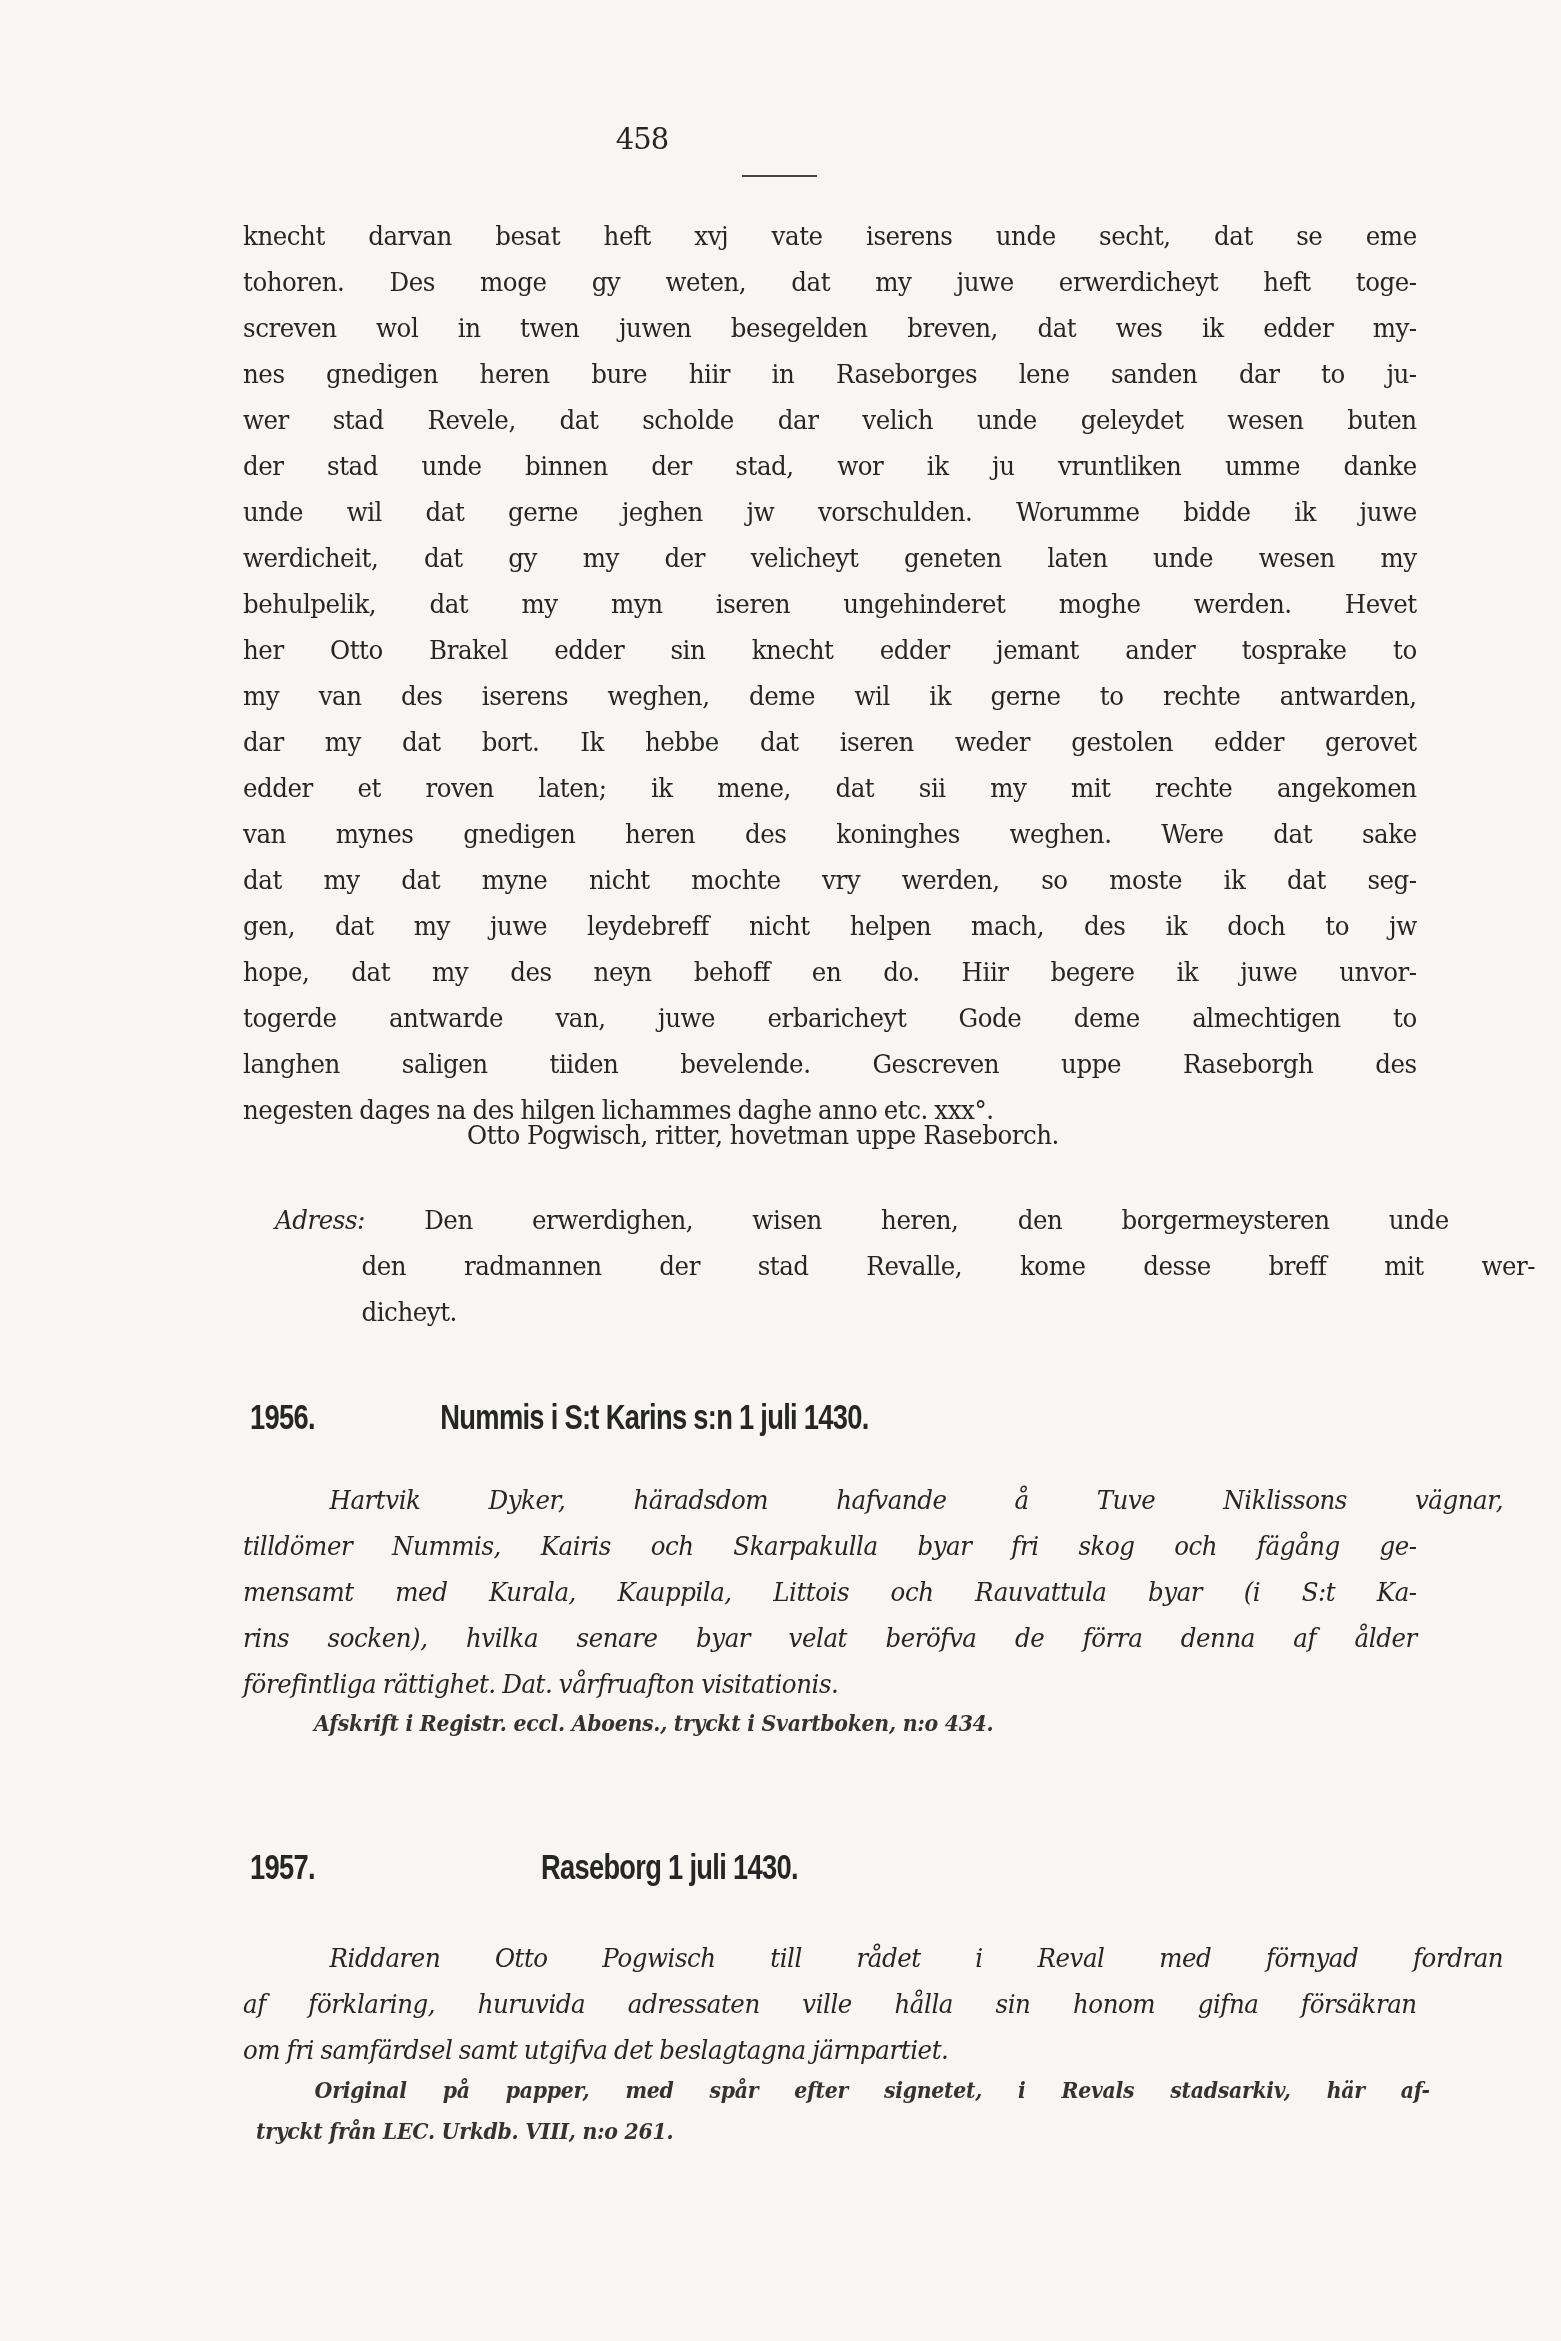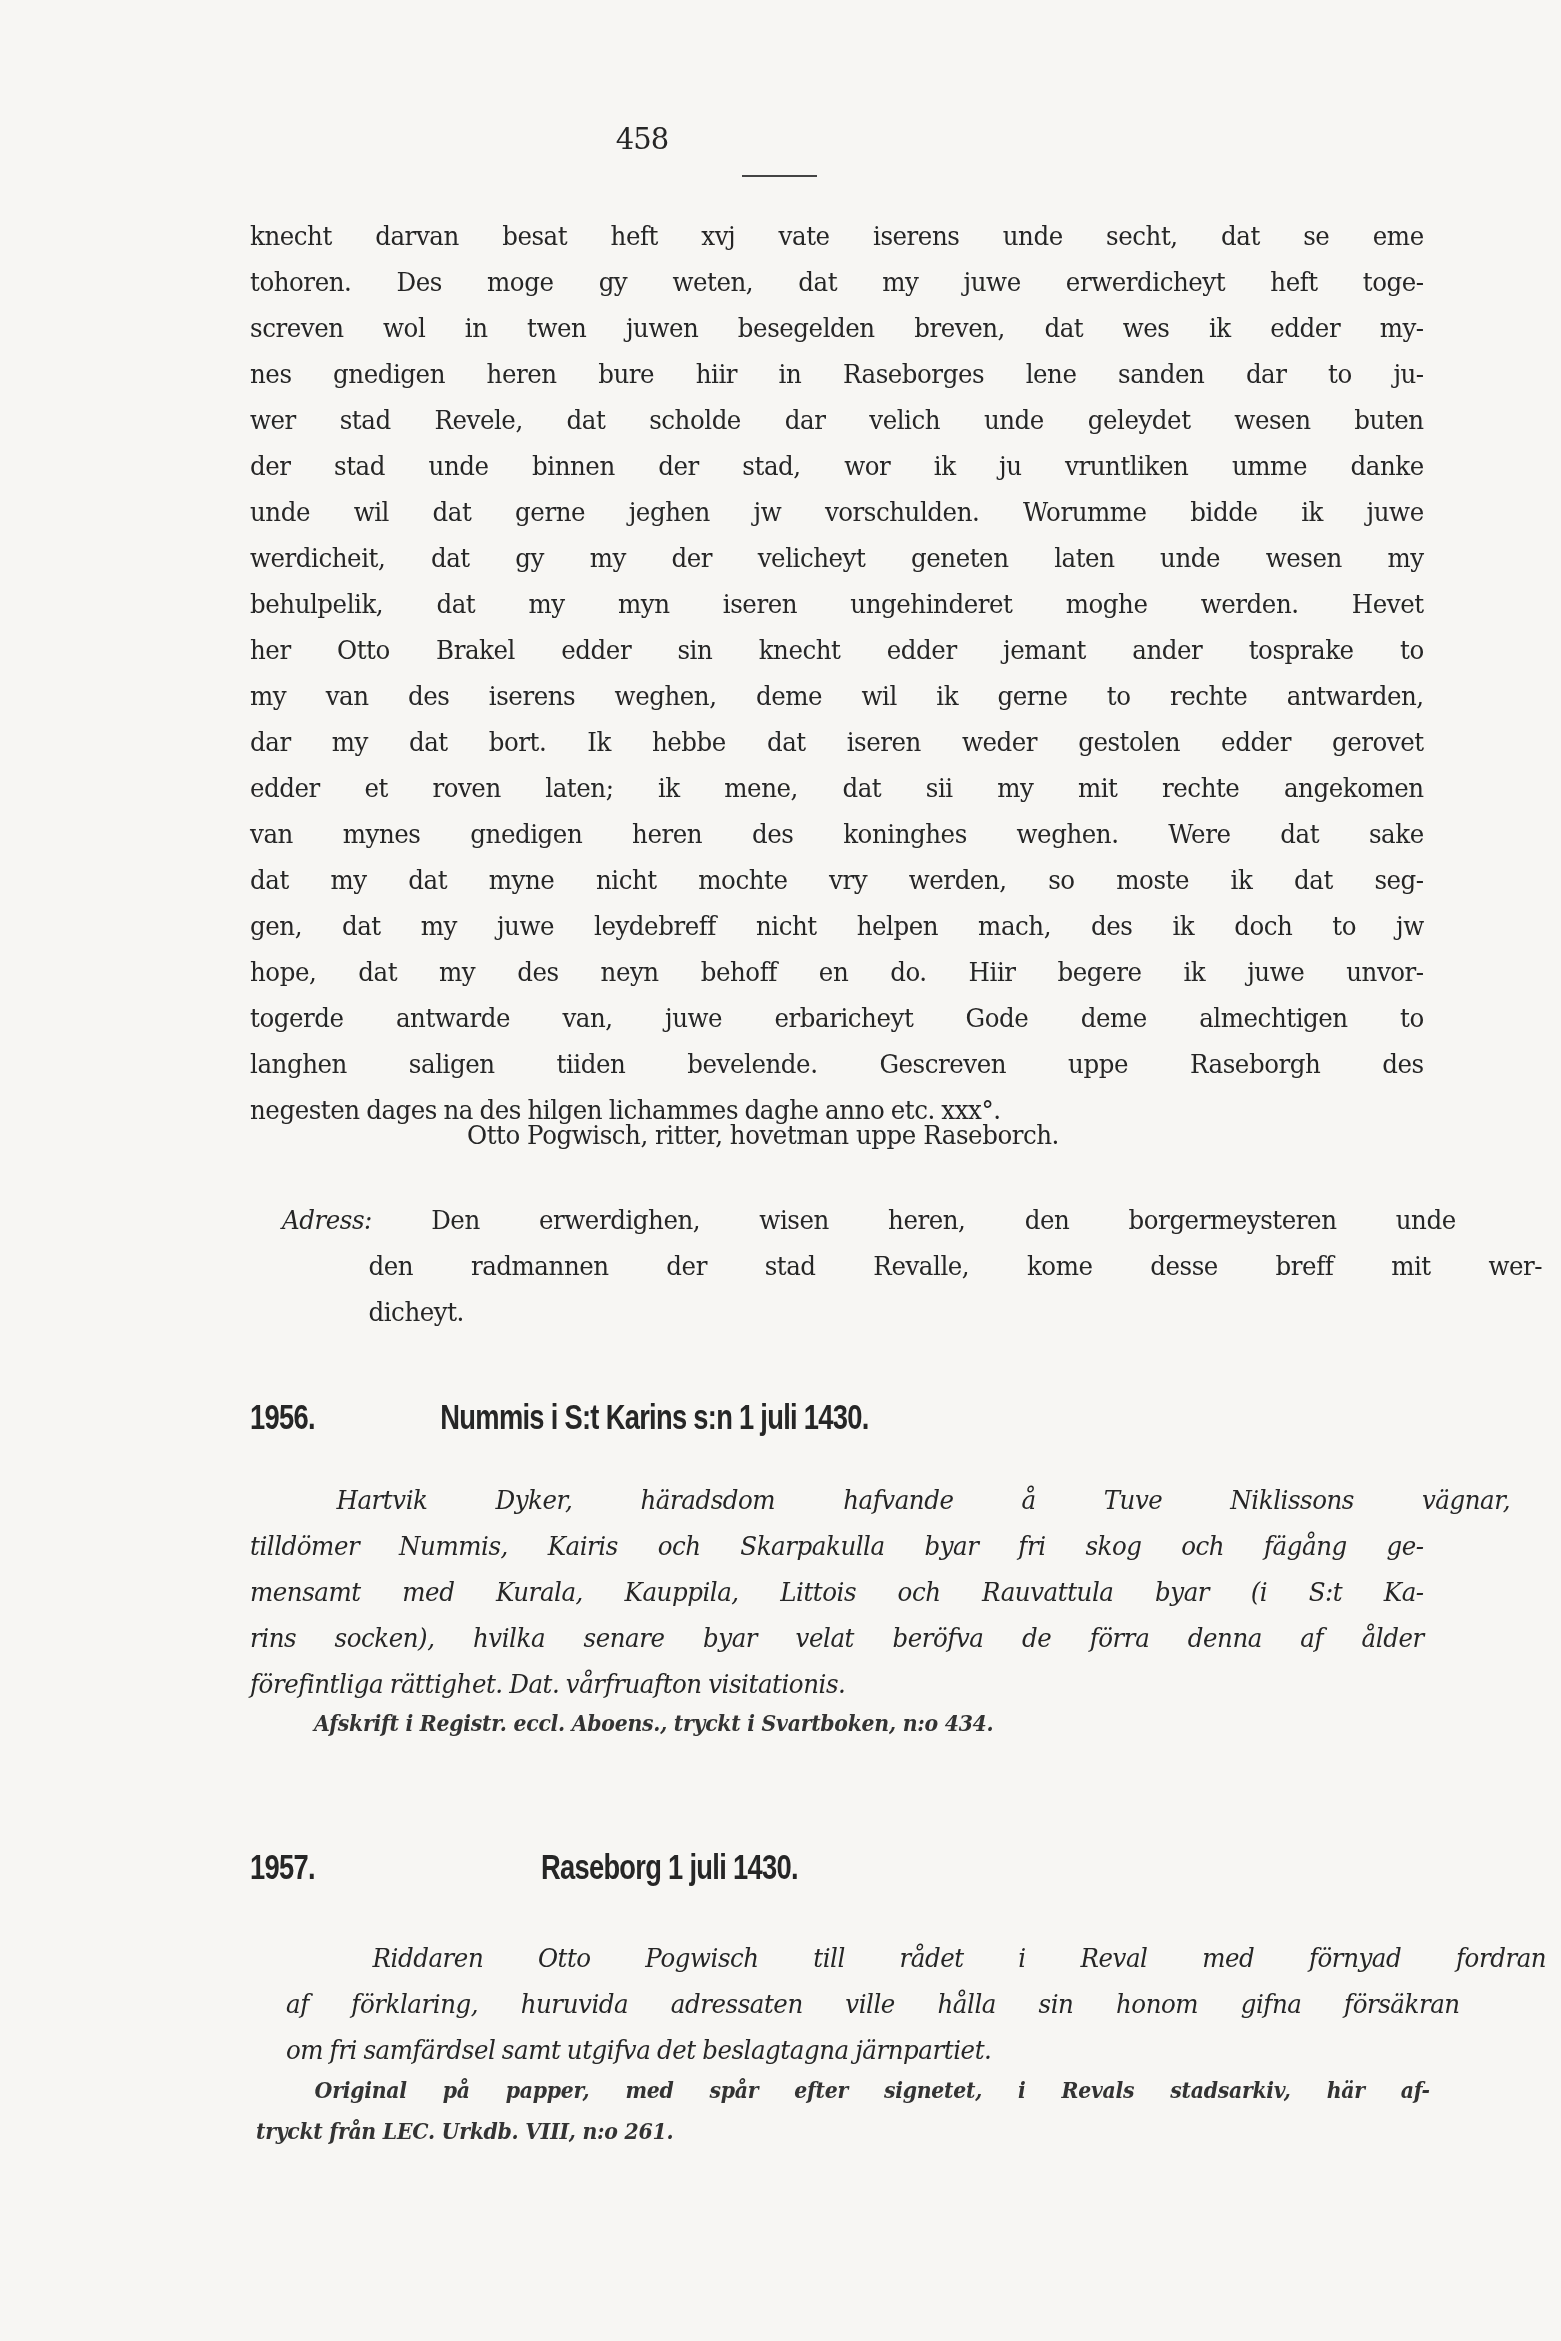--- a/index.html
+++ b/index.html
@@ -12,21 +12,21 @@
   }
   .page-number {
     position: absolute; top: 122px; left: 0; width: 1284px;
     text-align: center; font-size: 29px; letter-spacing: -0.9px;
   }
   .page-rule {
     position: absolute; top: 175px; left: 742px; width: 75px; height: 1.8px;
     background: #444;
   }
   .block {
-    position: absolute; left: 250px; width: 1174px;
+    position: absolute; left: 243px; width: 1174px;
   }
   .line {
     display: block; height: 46px; line-height: 46px;
     font-size: 26.4px; white-space: nowrap;
     text-align: justify; text-align-last: justify;
     letter-spacing: -0.5px; word-spacing: -0.9px;
     transform: scaleX(0.93); transform-origin: left center; width: 107.5%;
   }
   .line.last { text-align-last: left; }
   .body-text { top: 213px; }
@@ -46,21 +46,21 @@
     transform: scaleX(0.78); transform-origin: left center;
   }
   .entry-heading .num { display: inline-block; }
   .entry-heading .place { position: absolute; white-space: nowrap; }
   .h1956 { top: 1397px; }
   .h1956 .place { left: 244px; }
   .h1957 { top: 1847px; }
   .h1957 .place { left: 373px; }
   .italic-par .line { font-style: italic; font-size: 26.4px; }
   .par1956 { top: 1477px; }
-  .par1957 { top: 1935px; margin-left: 36px; }
+  .par1957 { top: 1935px; }
   .source {
     position: absolute; font-style: italic; font-weight: bold;
     font-size: 22px; line-height: 41px; white-space: nowrap;
     letter-spacing: -0.3px;
     color: #333;
   }
   .src1956 { top: 1703px; left: 314px; transform: scaleX(0.93); transform-origin: left center; }
   .src1957 { top: 2070px; left: 256px; width: 1174px; }
   .src1957 .sline {
     display: block; white-space: nowrap; height: 41px;

